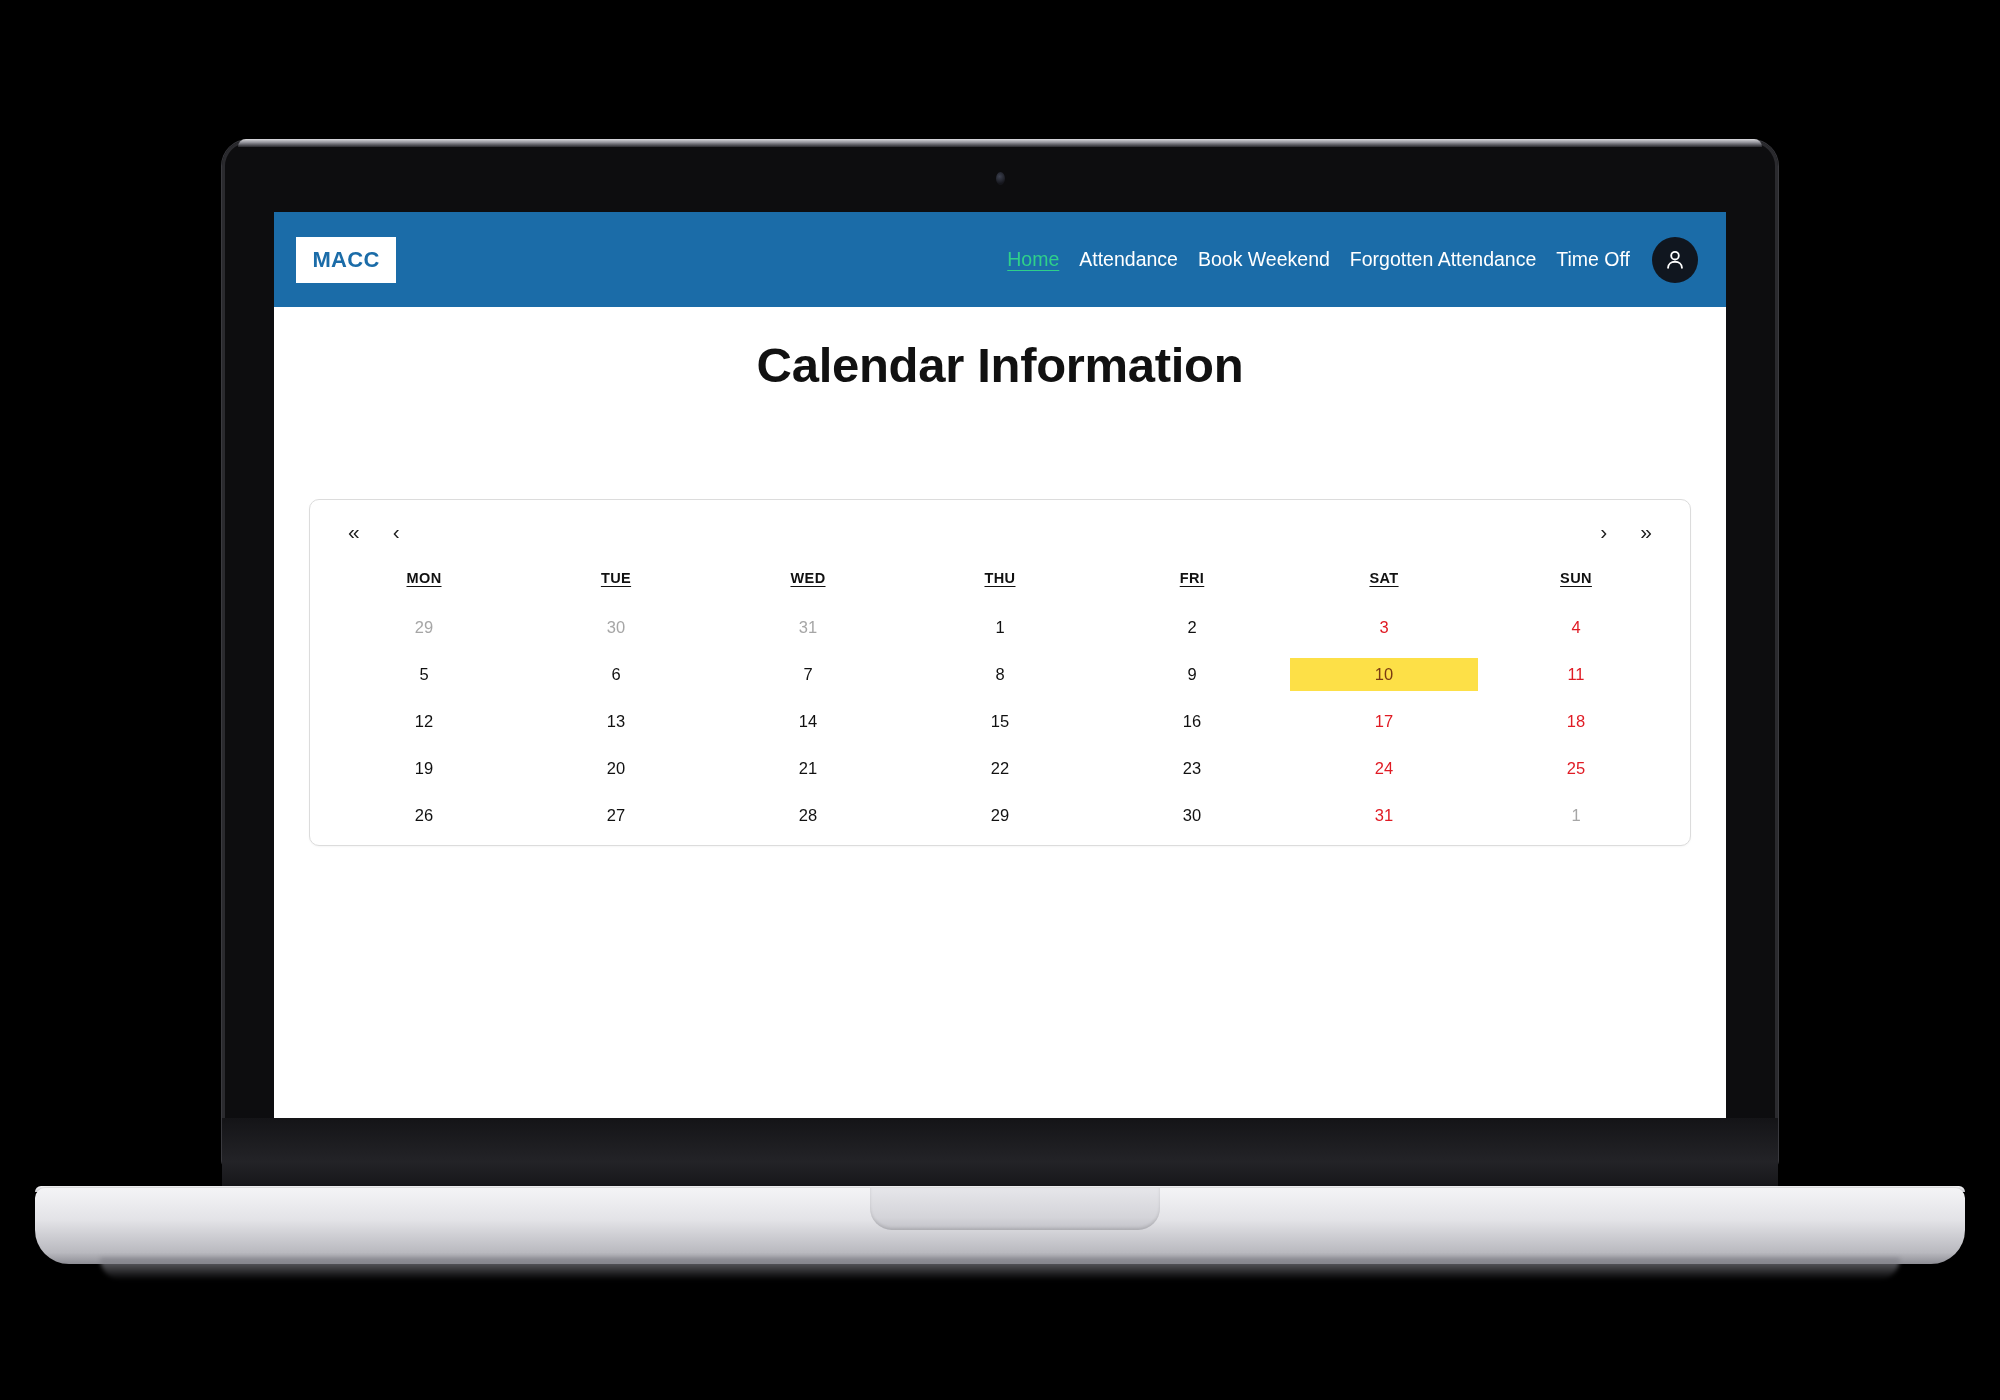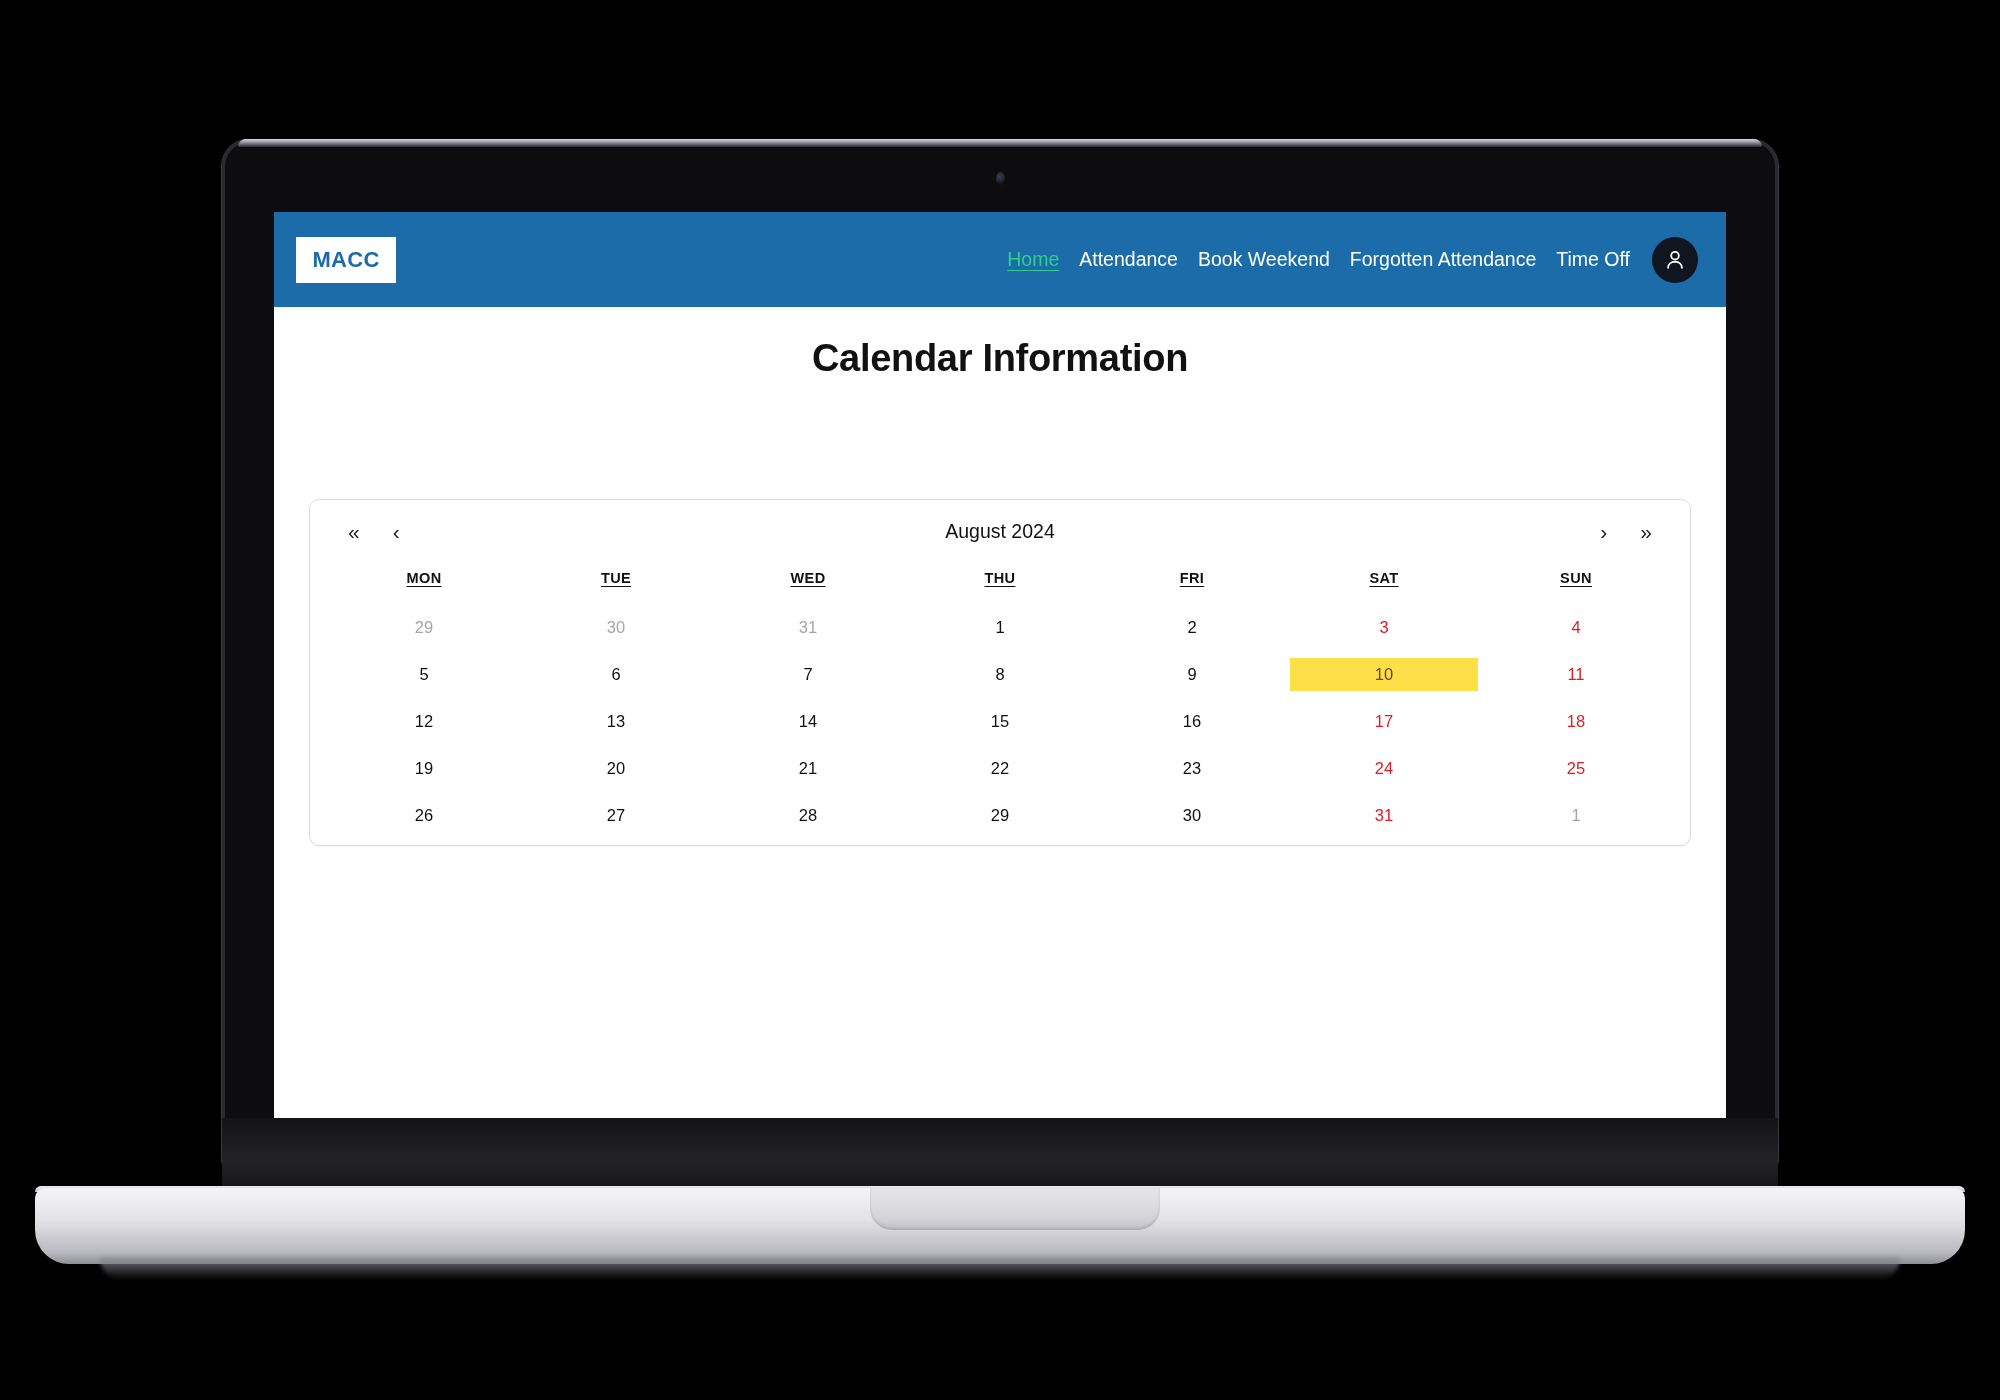--- a/index.html
+++ b/index.html
@@ -167,21 +167,21 @@
     cursor: pointer;
   }
 
   
   .page-title {
     position: absolute;
     left: 0;
     top: 125px;
     width: 1452px;
     text-align: center;
-    font-size: 38px;
+    font-size: 49px;
     font-weight: bold;
     color: #111111;
     letter-spacing: -.3px;
   }
 
   .legend-bar {
     position: absolute;
     left: 35px;
     top: 210px;
     width: 1382px;
@@ -320,21 +320,20 @@
 
     <div class="page-title">Calendar Information</div>
 
 
     <div class="calendar-card">
       <div class="cal-header">
         <div class="cal-nav">
           <span class="cal-nav-btn">«</span>
           <span class="cal-nav-btn">‹</span>
         </div>
-        <div class="cal-title">August 2024</div>
         <div class="cal-nav right">
           <span class="cal-nav-btn">›</span>
           <span class="cal-nav-btn">»</span>
         </div>
       </div>
 
       <div class="cal-grid">
         <div class="dow">MON</div>
         <div class="dow">TUE</div>
         <div class="dow">WED</div>

